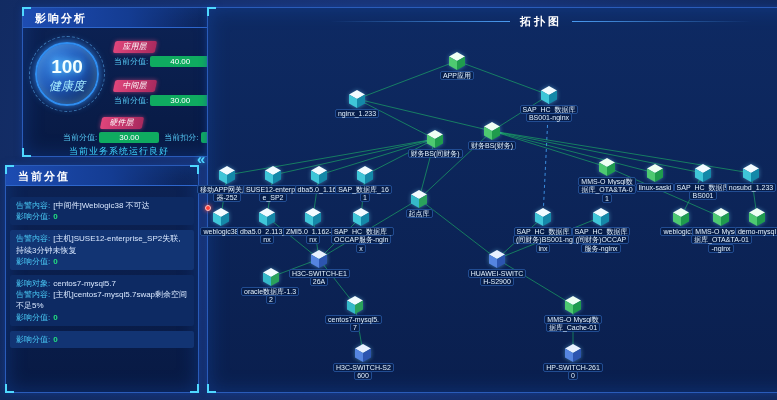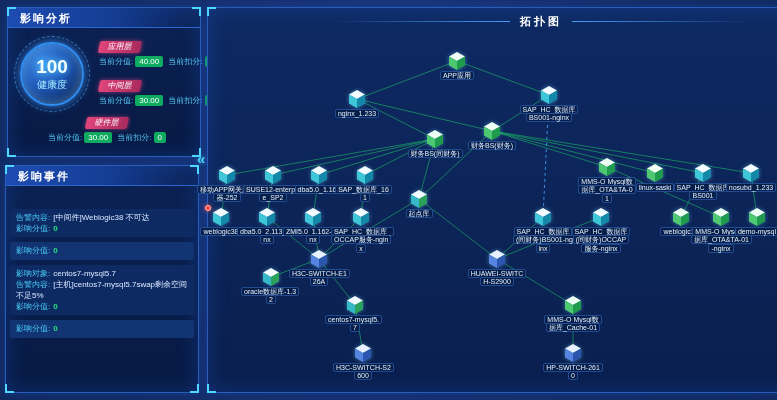--- a/index.html
+++ b/index.html
@@ -22,62 +22,62 @@
   .corner.br { bottom:-1px; right:-1px; border-bottom-width:2px; border-right-width:2px; }
 
   .panel-header {
     height:20px; line-height:20px; padding-left:12px;
     font-size:11px; font-weight:bold; color:#ffffff; letter-spacing:2px;
     background:linear-gradient(90deg,#1d4cb2 0%, #143c92 55%, rgba(18,56,140,0) 100%);
     border-bottom:1px solid #2d66cc;
   }
 
   
-  #p-analysis { left:7px; top:7px; width:194px; height:150px; }
+  #p-analysis { left:22px; top:7px; width:194px; height:150px; }
   .ia-body { display:flex; padding:6px 6px 0 6px; }
   .gauge {
     width:76px; height:76px; border-radius:50%; flex:none;
     border:1px dashed rgba(100,190,255,.55);
     display:flex; align-items:center; justify-content:center; margin-top:2px;
   }
   .gauge-inner {
     width:64px; height:64px; border-radius:50%; text-align:center;
     background: radial-gradient(circle at 35% 32%, #3e8ce8 0%, #1d55b4 45%, #0c2558 80%);
     border:2px solid #2f8df0;
     box-shadow:0 0 10px rgba(60,150,255,.85), inset 0 0 12px rgba(130,210,255,.5);
     padding-top:13px;
   }
   .gauge-num { font-size:19px; font-weight:bold; color:#f2ffff; text-shadow:0 0 6px #59d0ff; line-height:1; }
-  .gauge-label { font-size:10px; color:#a6ecff; margin-top:2px; }
+  .gauge-label { font-size:12px; color:#a6ecff; margin-top:2px;font-style:italic; }
   .layers { flex:1; padding-left:9px; padding-top:1px; }
   .layer-badge {
     display:inline-block; background:linear-gradient(90deg,#e0457b,#a82a5e);
     color:#fff; font-size:8px; line-height:12px; padding:0 9px;
     transform:skewX(-12deg); border-radius:2px; margin-bottom:3px;
     box-shadow:0 0 4px rgba(230,70,130,.6);
   }
   .score-line { font-size:8px; color:#55c8f4; white-space:nowrap; margin-bottom:7px; }
   .score-val {
     display:inline-block; background:#0fab60; color:#fff; font-size:8px;
-    line-height:11px; padding:0 4px; border-radius:2px; margin:0 5px 0 2px;
+    line-height:11px; padding:0 20px; border-radius:2px; margin:0 5px 0 2px;
   }
   .layer3 { padding-left:78px; margin-top:-2px; }
   .layer3 .score-line { padding-left:0; margin-left:-38px; margin-bottom:2px; }
   .ia-status { text-align:center; font-size:9px; color:#3fd6ff; margin-top:1px; letter-spacing:1px; }
 
   
   .collapse {
     position:absolute; left:197px; top:148px; width:12px; height:22px;
     color:#4fd2ff; font-size:15px; font-weight:bold; line-height:22px;
     cursor:pointer; text-shadow:0 0 5px #2aa6e0; z-index:5;
   }
 
   
   #p-events { left:5px; top:165px; width:194px; height:228px; }
-  .events { padding:23px 4px; }
+  .events { padding:11px 4px; }
   .event { padding:3px 6px; margin-bottom:5px; background:#0d2a63; border-radius:2px; }
   .event.alt { background:#123473; }
   .ev-row { font-size:8px; line-height:1.4; }
   .ev-label { color:#49c8f5; margin-right:3px; }
   .ev-value { color:#d9e8ff; word-break:break-all; }
   .ev-value.green { color:#23e081; font-weight:bold; }
 
   
   #p-topo { left:207px; top:7px; width:668px; height:386px;
     background:linear-gradient(180deg,#0e2a63 0%, #0a1f4e 100%); }
@@ -139,36 +139,38 @@
         </div>
       </div>
     </div>
   </div>
   <div class="layer3">
     <span class="layer-badge">硬件层</span>
     <div class="score-line">
       <span>当前分值:</span><span class="score-val">30.00</span><span>当前扣分:</span><span class="score-val">0</span>
     </div>
   </div>
+  <div class="ia-status">当前业务系统运行良好</div>
 </div>
 
 <div class="collapse">«</div>
 
 <div class="panel" id="p-events">
   <i class="corner tl"></i>
   <i class="corner tr"></i>
   <i class="corner bl"></i>
   <i class="corner br"></i>
-  <div class="panel-header">影响事件</div>
+  <div class="panel-header">当前分值</div>
   <div class="events">
       <div class="event">
         <div class="ev-row"><span class="ev-label">告警内容:</span><span class="ev-value">[中间件]Weblogic38 不可达</span></div>
         <div class="ev-row"><span class="ev-label">影响分值:</span><span class="ev-value green">0</span></div>
       </div>
       <div class="event alt">
+        <div class="ev-row"><span class="ev-label">告警内容:</span><span class="ev-value">[主机]SUSE12-enterprise_SP2失联,持续3分钟未恢复</span></div>
         <div class="ev-row"><span class="ev-label">影响分值:</span><span class="ev-value green">0</span></div>
       </div>
       <div class="event">
         <div class="ev-row"><span class="ev-label">影响对象:</span><span class="ev-value">centos7-mysql5.7</span></div>
         <div class="ev-row"><span class="ev-label">告警内容:</span><span class="ev-value">[主机]centos7-mysql5.7swap剩余空间不足5%</span></div>
         <div class="ev-row"><span class="ev-label">影响分值:</span><span class="ev-value green">0</span></div>
       </div>
       <div class="event alt">
         <div class="ev-row"><span class="ev-label">影响分值:</span><span class="ev-value green">0</span></div>
       </div>

